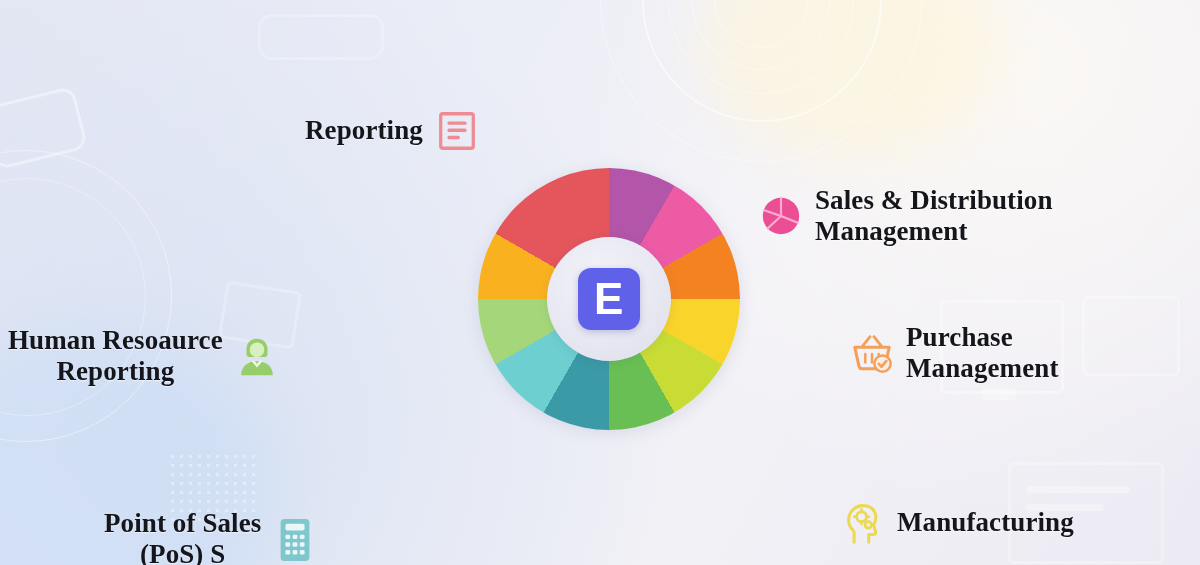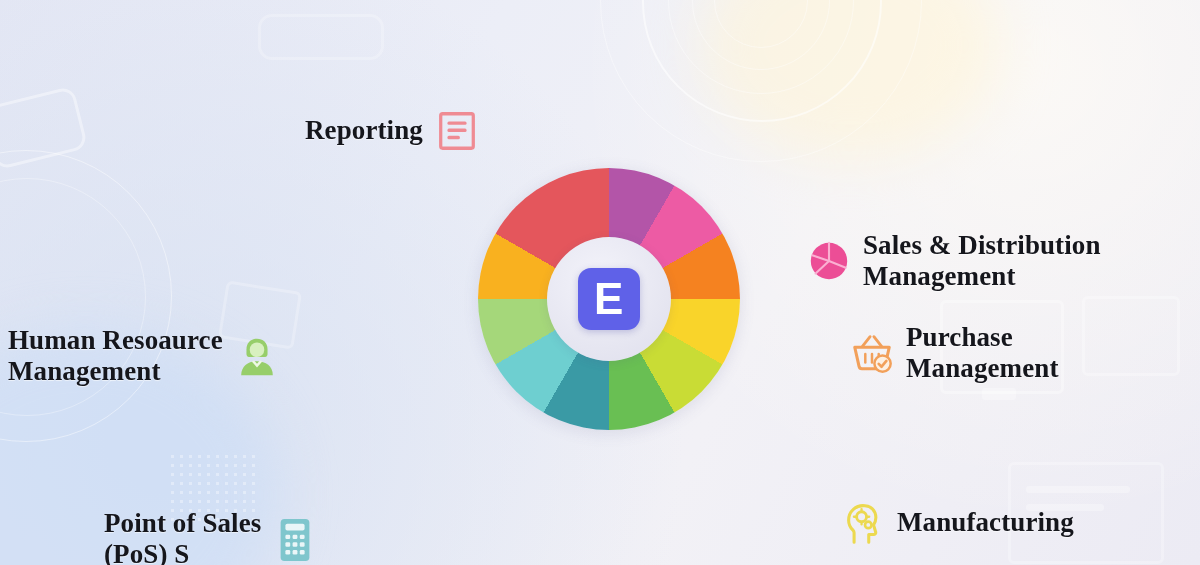--- a/index.html
+++ b/index.html
@@ -82,28 +82,28 @@
     font-family:"Liberation Serif", serif;
     font-weight:700;
     color:#15161c;
     font-size:27px;
     line-height:1.16;
     letter-spacing:.1px;
     white-space:pre-line;
     text-shadow:0 1px 1px rgba(255,255,255,.6);
   }
   .node .txt.right{text-align:left;}
-  .node .txt.left{text-align:left;}
+  .node .txt.left{text-align:center;}
   .ico{width:46px;height:46px;flex:0 0 46px;display:block;}
 
   
   #n-reporting{left:305px;top:108px;}
   #n-crm{left:668px;top:73px;}
   #n-accounting{left:182px;top:195px;}
-  #n-sales{left:806px;top:185px;margin-top:45px;}
+  #n-sales{left:758px;top:185px;}
   #n-hr{left:8px;top:325px;}
   #n-purchase{left:849px;top:322px;justify-content:center;}
   #n-pos{left:104px;top:508px;}
   #n-manufacturing{left:840px;top:500px;}
   #n-pos .txt{font-size:27px;}
 </style>
 </head>
 <body>
 
 <div id="stage">
@@ -163,21 +163,21 @@
         <line x1="24" y1="24" x2="10" y2="37"></line>
         <line x1="24" y1="24" x2="6.5" y2="18"></line>
       </g>
     </svg>
     <span class="txt right">Sales &amp; Distribution
 Management</span>
   </div>
 
   <div class="node" id="n-hr">
     <span class="txt left">Human Resoaurce
-Management</span>
+Reporting</span>
     <svg class="ico" viewBox="0 0 48 48">
       <path d="M13 17c0-7 5-11 11-11s11 4 11 11v5c0 2-1.3 3-2.5 3h-17C14.3 25 13 24 13 22z" fill="#97ce6a"></path>
       <circle cx="24" cy="17.5" r="7.6" fill="#d8f0bf"></circle>
       <path d="M7.5 44c0-9.5 7.4-14.6 16.5-14.6S40.5 34.5 40.5 44z" fill="#97ce6a"></path>
       <path d="M18.5 29.8 24 36l5.5-6.2-2.5-1-3 3.4-3-3.4z" fill="#eef8e4"></path>
     </svg>
   </div>
 
   <div class="node" id="n-purchase">
     <svg class="ico" viewBox="0 0 48 48">

